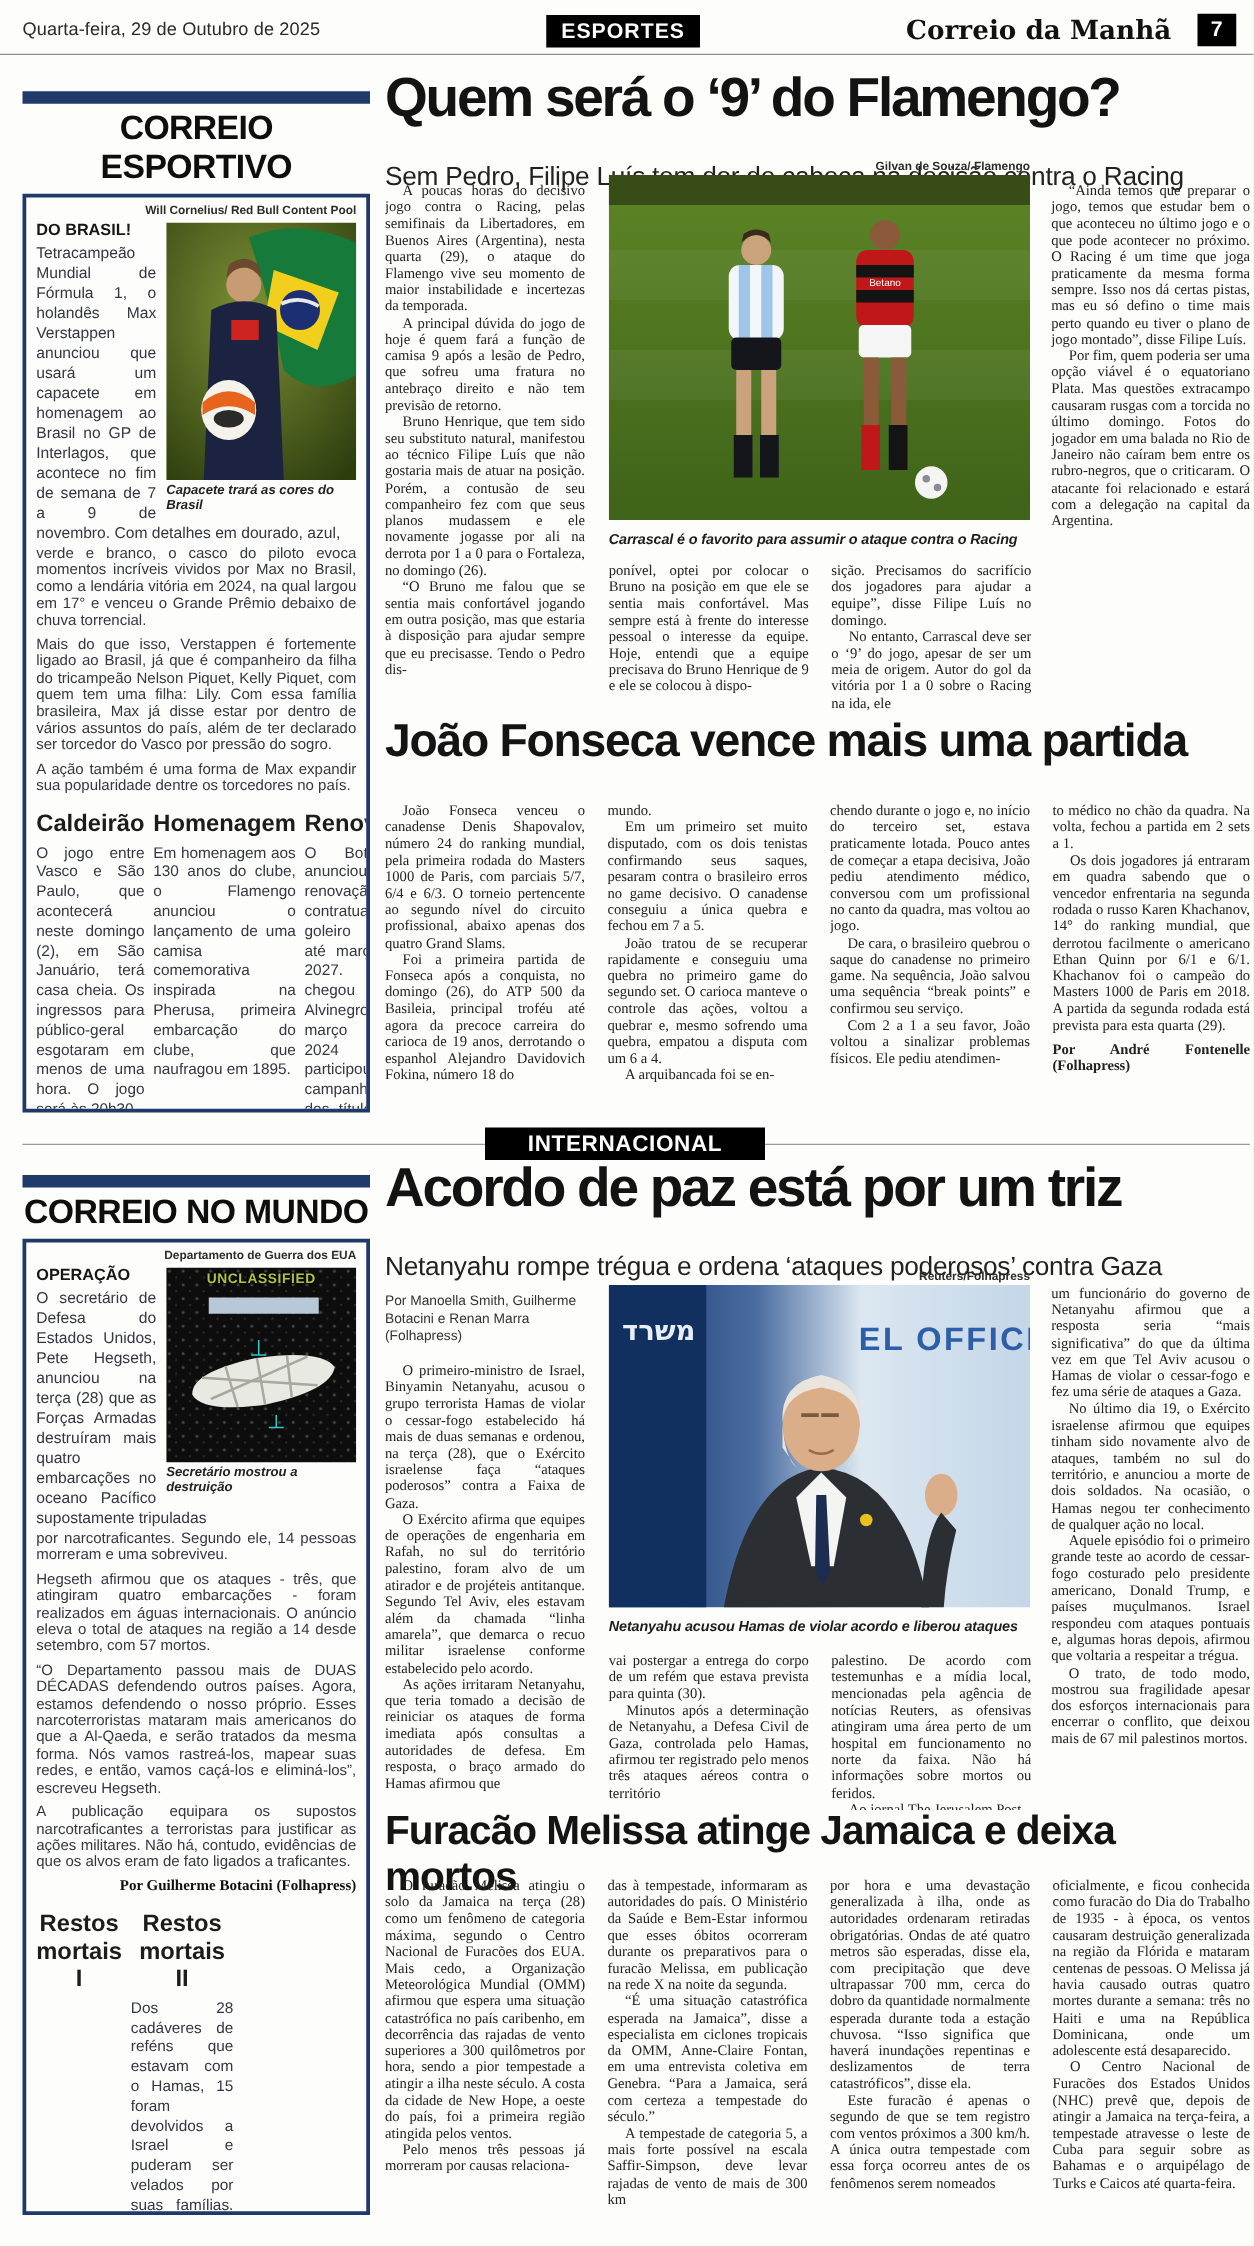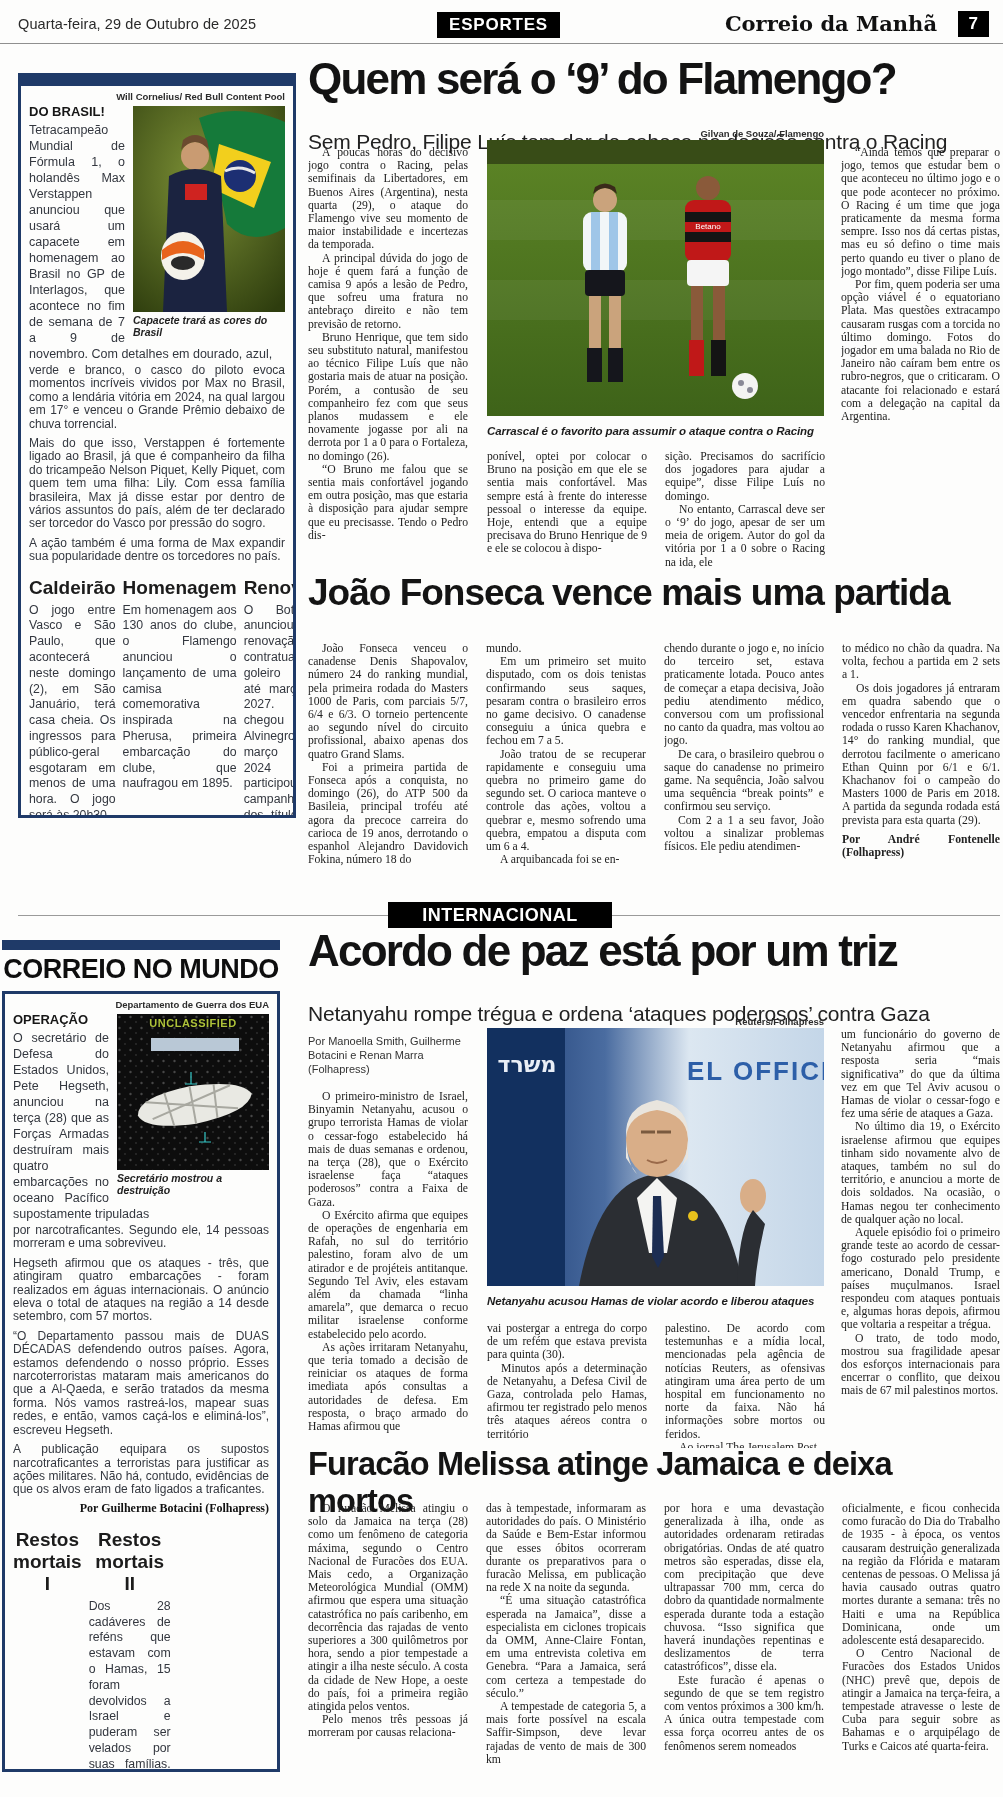--- a/index.html
+++ b/index.html
@@ -62,20 +62,21 @@
   <header>
     <div class="abs mh-date">Quarta-feira, 29 de Outubro de 2025</div>
     <div class="abs mh-section">ESPORTES</div>
     <div class="abs mh-paper">Correio da Manhã</div>
     <div class="abs mh-page">7</div>
     <div class="abs mh-rule"></div>
   </header>
 
   <aside class="abs aside" style="left:18px;top:73px;">
     <div class="side-rule"></div>
+    <h2 class="side-title">CORREIO ESPORTIVO</h2>
     <div class="side-box" style="height:716px;">
       <div class="ph-credit">Will Cornelius/ Red Bull Content Pool</div>
       <figure class="side-fig" style="margin-top:2px;">
         <svg viewBox="0 0 152 206" width="152" height="206">
           <defs>
               <radialGradient id="vbg" cx="45%" cy="35%" r="80%">
             <stop offset="0%" stop-color="#7d9136"></stop>
                 <stop offset="100%" stop-color="#2e3d0e"></stop>
               </radialGradient>
             </defs>
@@ -206,21 +207,21 @@
     <div class="abs bcol" style="left:534px;top:70px;width:158px;height:250px;">
       <p class="cont">to médico no chão da quadra. Na volta, fechou a partida em 2 sets a 1.</p>
       <p>Os dois jogadores já entraram em quadra sabendo que o vencedor enfrentaria na segunda rodada o russo Karen Khachanov, 14° do ranking mundial, que derrotou facilmente o americano Ethan Quinn por 6/1 e 6/1. Khachanov foi o campeão do Masters 1000 de Paris em 2018. A partida da segunda rodada está prevista para esta quarta (29).</p>
       <p class="byline-serif">Por André Fontenelle (Folhapress)</p>
     </div>
   </section>
 
   <div class="abs intl-rule"></div>
   <div class="abs intl-box">INTERNACIONAL</div>
 
-  <aside class="abs aside" style="left:2px;top:940px;">
+  <aside class="abs aside" style="left:18px;top:940px;">
     <div class="side-rule"></div>
     <h2 class="side-title">CORREIO NO MUNDO</h2>
     <div class="side-box" style="height:762px;">
       <div class="ph-credit">Departamento de Guerra dos EUA</div>
       <figure class="side-fig" style="position:relative;margin-top:2px;">
         <svg viewBox="0 0 152 156" width="152" height="156">
           <defs>
               <pattern id="spk" width="11" height="11" patternUnits="userSpaceOnUse">
             <rect width="11" height="11" fill="#0d0d0d"></rect>
             <circle cx="2.5" cy="3" r="1.2" fill="#474747"></circle>

